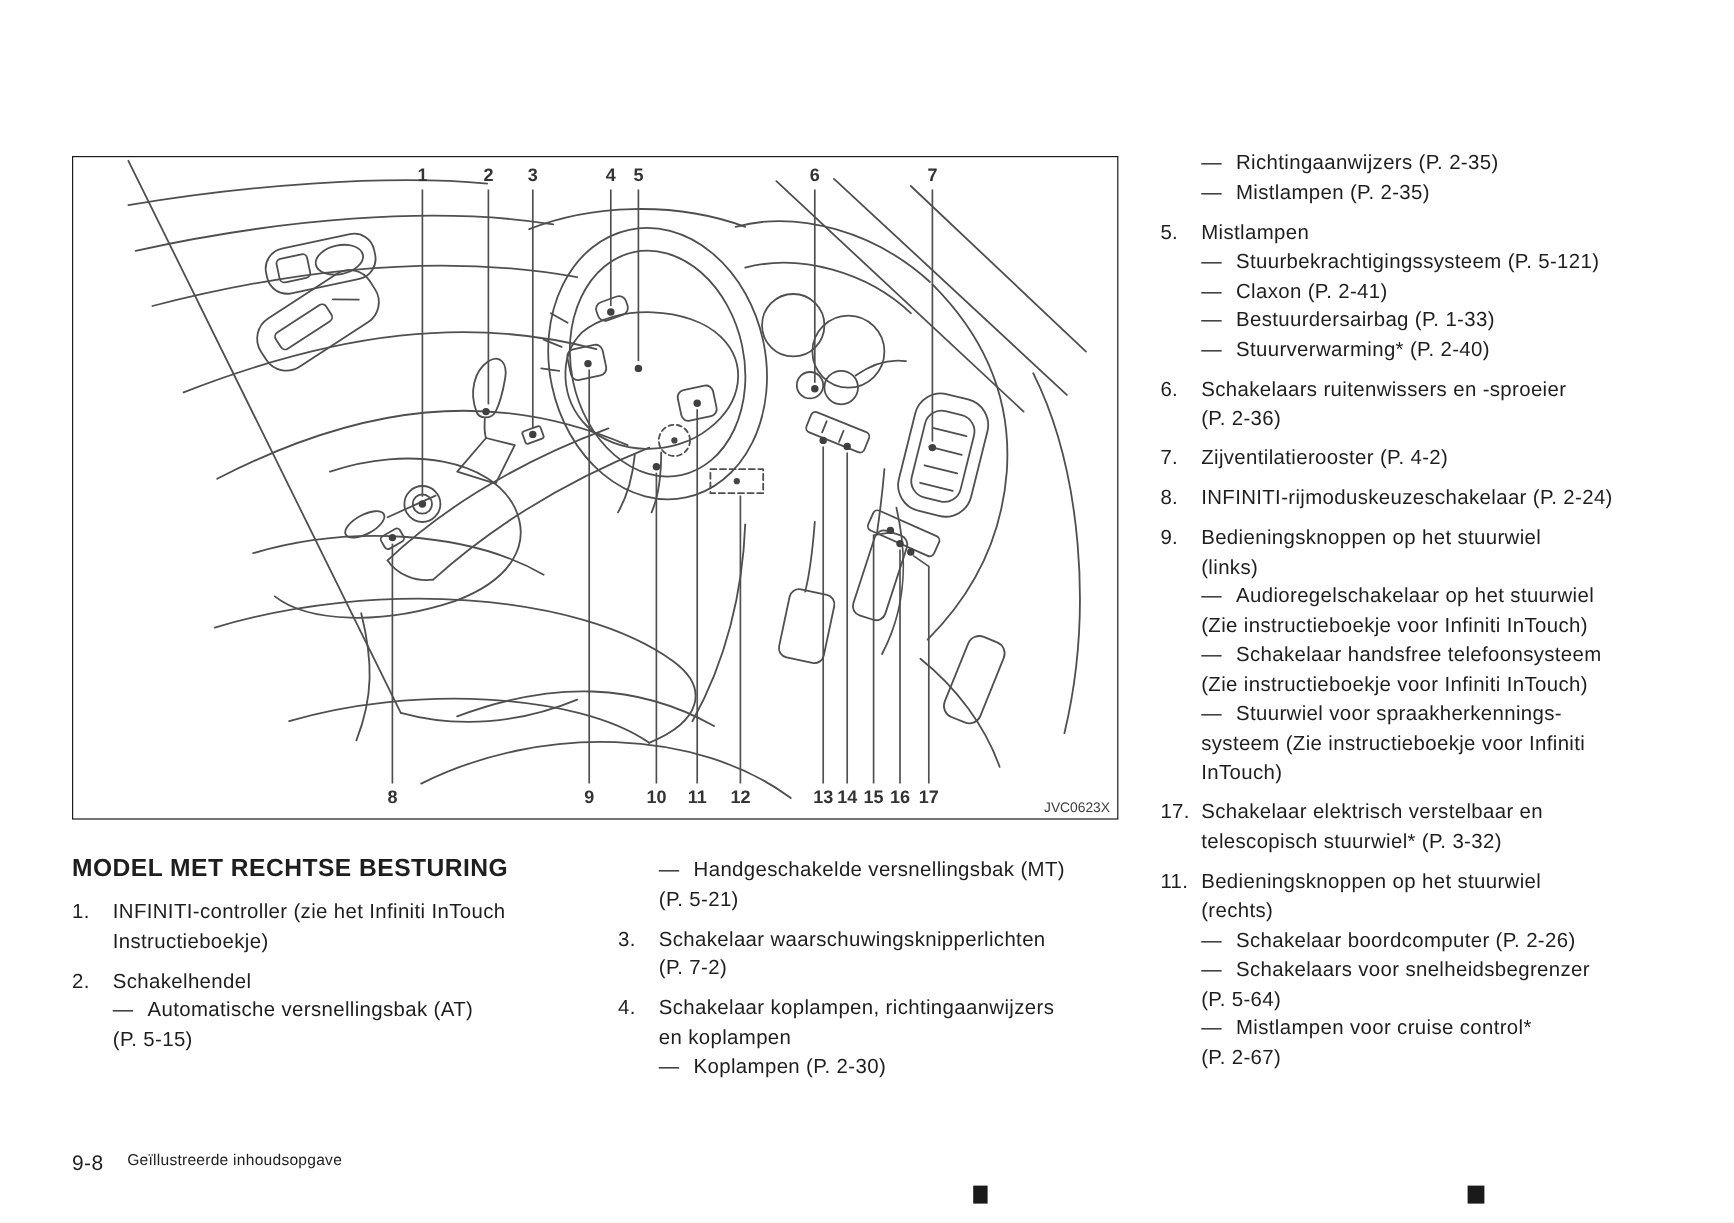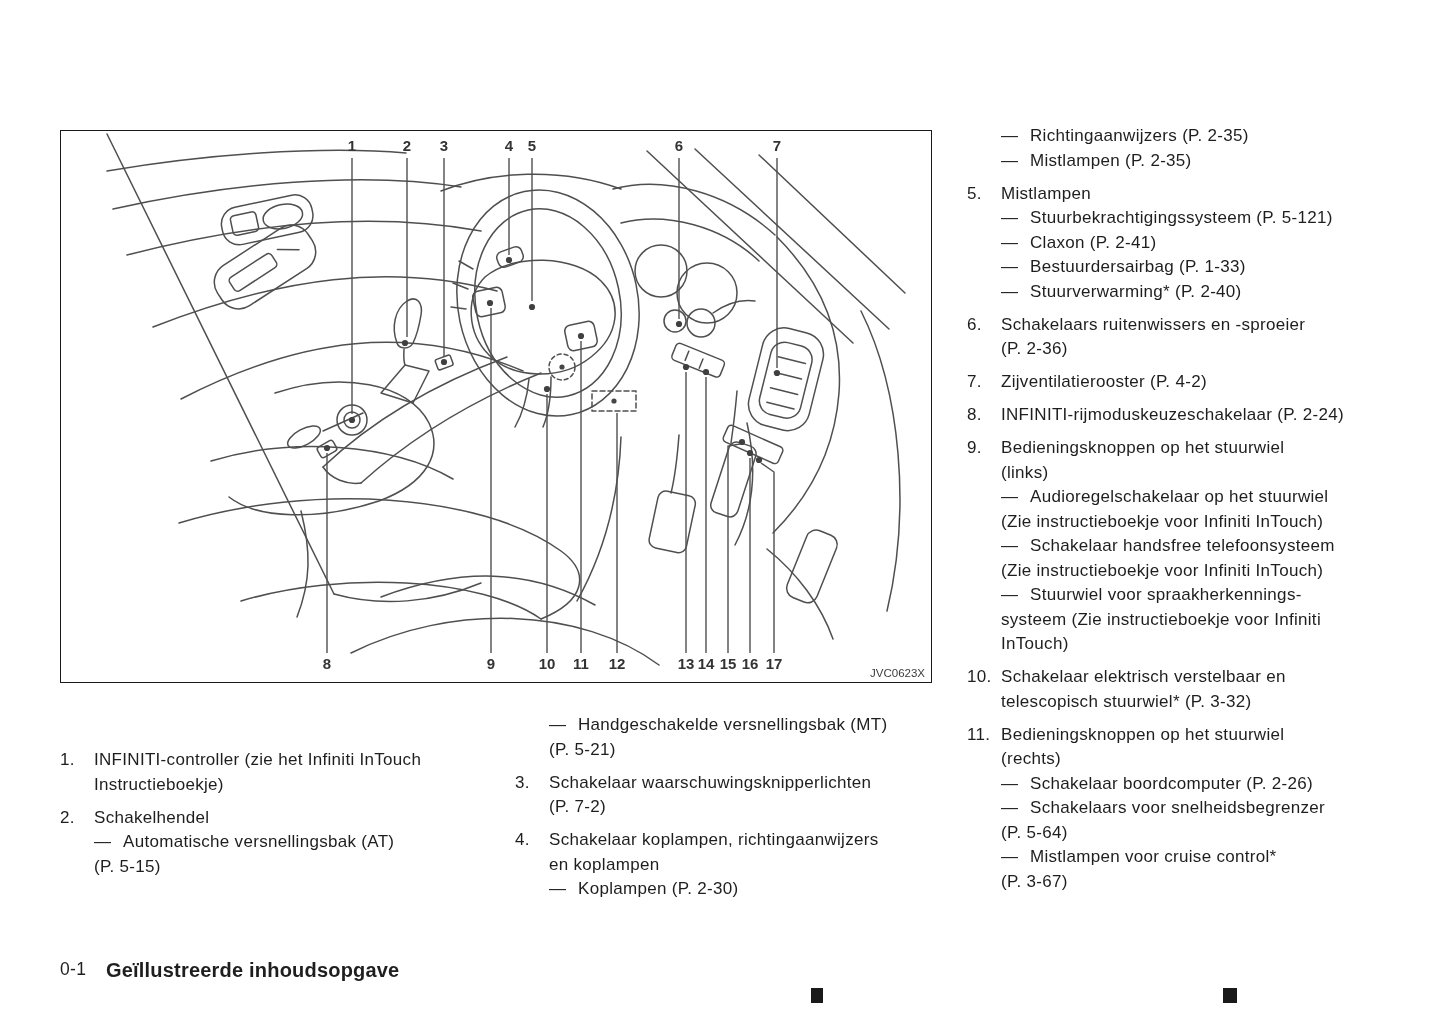--- a/index.html
+++ b/index.html
@@ -17,21 +17,21 @@
     position:absolute;left:60px;top:712px;font-size:20.5px;font-weight:700;
     letter-spacing:0.4px;white-space:nowrap;
   }
   .tline{position:absolute;height:25px;white-space:nowrap;font-size:17px;letter-spacing:0.3px;}
   .tline span{position:absolute;top:0;line-height:24.5px;}
   .tline .num{left:0;}
   .tline .txt{left:34px;}
   .tline .dash{left:34px;}
   .tline .dtxt{left:63px;}
   .footer-num{position:absolute;left:60px;top:959px;font-size:17.5px;letter-spacing:0.3px;}
-  .footer-title{position:absolute;left:106px;top:959px;font-size:20px;font-weight:700;letter-spacing:0.2px;}
+  .footer-title{position:absolute;left:106px;top:959px;font-size:13px;font-weight:400;letter-spacing:0.2px;}
   .print-mark{position:absolute;background:#1a1a1a;}
   .mark-a{left:811px;top:988px;width:12px;height:15px;}
   .mark-b{left:1223px;top:988px;width:14px;height:15px;}
 </style>
 </head>
 <body>
 
 <div class="page">
 
   <div class="figure-box">
@@ -210,20 +210,21 @@
           <circle cx="689" cy="322" r="3.1" fill="#404040"></circle>
           <text x="689" y="538" text-anchor="middle" font-size="15" font-weight="600" fill="#333333">16</text>
           <polyline points="713,522 713,341 700,332" fill="none" stroke="#4f4f4f" stroke-width="1.4"></polyline>
           <circle cx="698" cy="329" r="3.1" fill="#404040"></circle>
           <text x="713" y="538" text-anchor="middle" font-size="15" font-weight="600" fill="#333333">17</text>
         </g>
       <text id="figure-code" x="864" y="546" text-anchor="end" font-size="11.5" fill="#3c3c3c">JVC0623X</text>
     </svg>
   </div>
 
+  <div class="heading">MODEL MET RECHTSE BESTURING</div>
 
   <div id="col-left">
       <div class="tline" style="left: 60px; top: 748px; position: absolute;">
         <span class="num">1.</span>
         <span class="txt">INFINITI-controller (zie het Infiniti InTouch</span>
       </div>
       <div class="tline" style="left: 60px; top: 772.5px; position: absolute;">
         <span class="txt">Instructieboekje)</span>
       </div>
       <div class="tline" style="left: 60px; top: 805.5px; position: absolute;">
@@ -334,21 +335,21 @@
         <span class="dash">—</span>
         <span class="dtxt">Stuurwiel voor spraakherkennings-</span>
       </div>
       <div class="tline" style="left: 967px; top: 607.5px; position: absolute;">
         <span class="txt">systeem (Zie instructieboekje voor Infiniti</span>
       </div>
       <div class="tline" style="left: 967px; top: 632px; position: absolute;">
         <span class="txt">InTouch)</span>
       </div>
       <div class="tline" style="left: 967px; top: 665px; position: absolute;">
-        <span class="num">10.</span>
+        <span class="num">17.</span>
         <span class="txt">Schakelaar elektrisch verstelbaar en</span>
       </div>
       <div class="tline" style="left: 967px; top: 689.5px; position: absolute;">
         <span class="txt">telescopisch stuurwiel* (P. 3-32)</span>
       </div>
       <div class="tline" style="left: 967px; top: 722.5px; position: absolute;">
         <span class="num">11.</span>
         <span class="txt">Bedieningsknoppen op het stuurwiel</span>
       </div>
       <div class="tline" style="left: 967px; top: 747px; position: absolute;">
@@ -363,21 +364,21 @@
         <span class="dtxt">Schakelaars voor snelheidsbegrenzer</span>
       </div>
       <div class="tline" style="left: 967px; top: 820.5px; position: absolute;">
         <span class="txt">(P. 5-64)</span>
       </div>
       <div class="tline" style="left: 967px; top: 845px; position: absolute;">
         <span class="dash">—</span>
         <span class="dtxt">Mistlampen voor cruise control*</span>
       </div>
       <div class="tline" style="left: 967px; top: 869.5px; position: absolute;">
-        <span class="txt">(P. 3-67)</span>
+        <span class="txt">(P. 2-67)</span>
       </div>
     </div>
 
-  <div class="footer-num">0-1</div>
+  <div class="footer-num">9-8</div>
   <div class="footer-title">Geïllustreerde inhoudsopgave</div>
   <div class="print-mark mark-a"></div>
   <div class="print-mark mark-b"></div>
 </div>
 
 </body></html>

